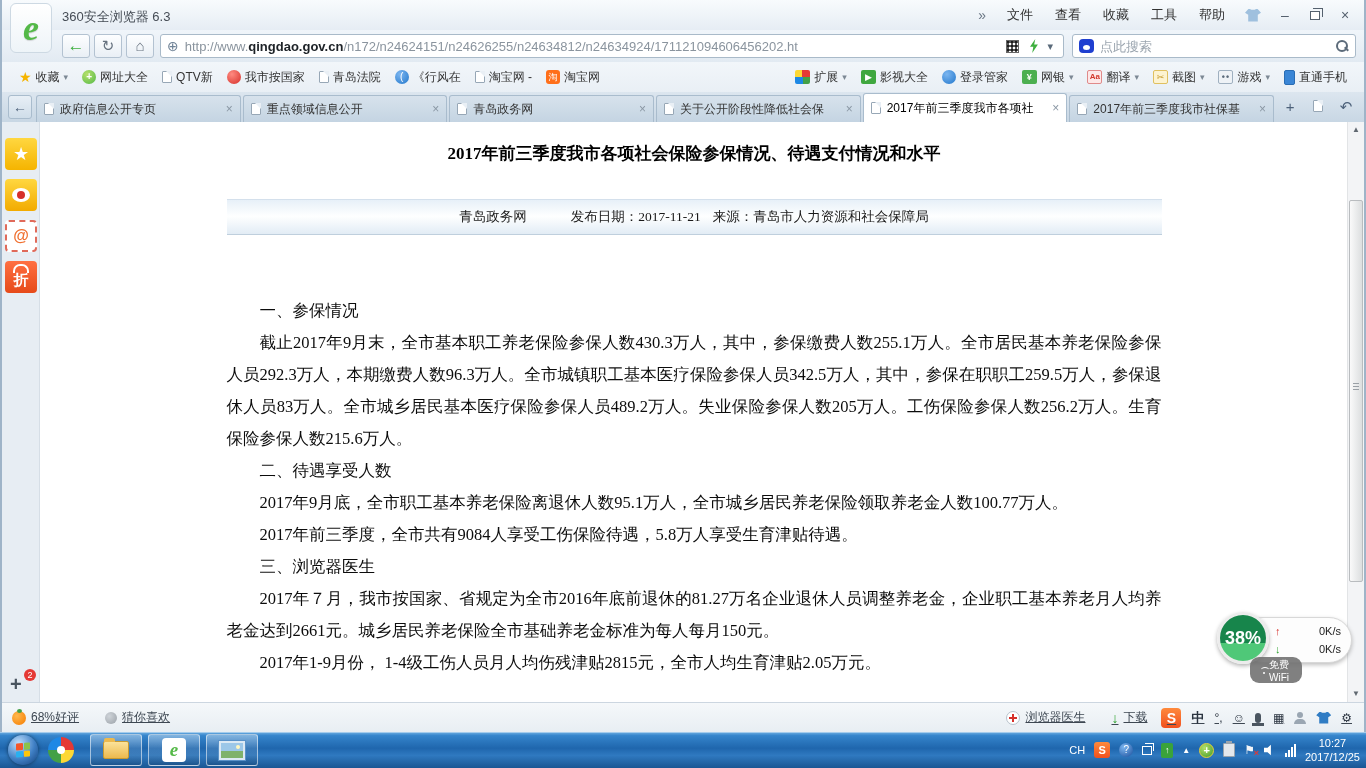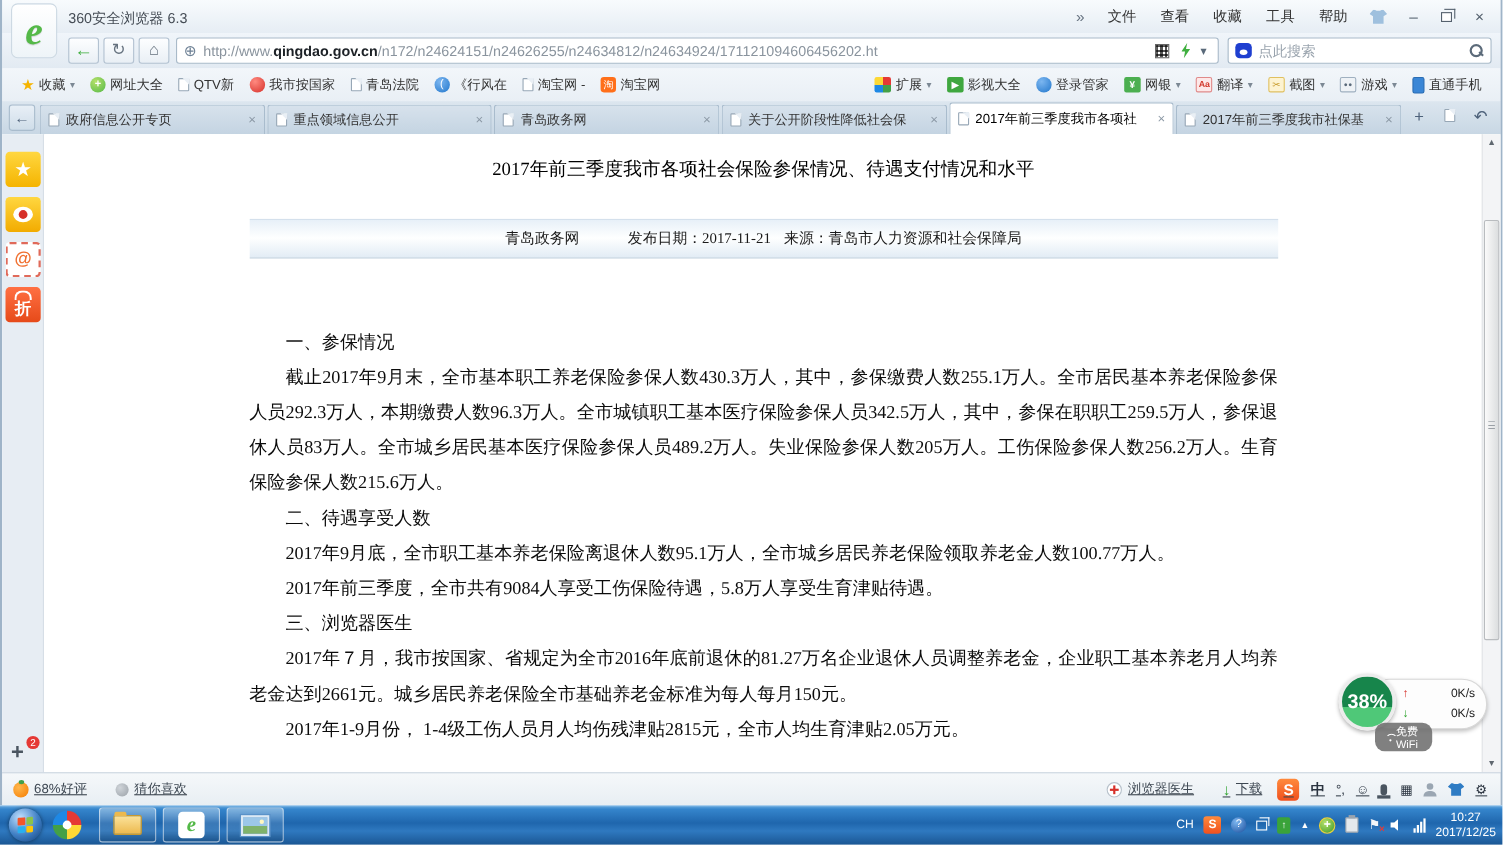--- a/index.html
+++ b/index.html
@@ -43,21 +43,21 @@
   .url-text { flex:1; font-size:13px; white-space:nowrap; overflow:hidden; color:#8a949e; }
   .url-domain { color:#1c2126; font-weight:bold; }
   .qr-ico { width:13px; height:13px; margin:0 5px; flex:none;
     background:
       repeating-linear-gradient(90deg,#555 0 2px,#fff 2px 4px),
       repeating-linear-gradient(#555 0 2px,#fff 2px 4px); background-blend-mode:multiply;
     border:1px solid #666; cursor:pointer; }
   .bolt { width:11px; height:14px; margin:0 4px; flex:none; background:#3faf3f;
     clip-path:polygon(62% 0,14% 56%,44% 56%,34% 100%,86% 40%,52% 40%); cursor:pointer; }
   .url-dd { color:#5a6a7a; font-size:11px; padding:0 4px; cursor:pointer; }
-  .searchbox { width:240px; height:24px; margin:0 8px 0 4px; background:#fff; border:1px solid #a9bac9;
+  .searchbox { width:284px; height:24px; margin:0 8px 0 4px; background:#fff; border:1px solid #a9bac9;
     border-radius:3px; display:flex; align-items:center; padding:0 6px; }
   .paw { width:15px; height:14px; border-radius:4px; background:#1f3fd0; position:relative; flex:none; cursor:pointer; }
   .paw::after { content:""; position:absolute; left:4px; top:6px; width:7px; height:5px;
     border-radius:50%; background:#fff; }
   .search-input { flex:1; border:none; outline:none; font-size:13px; color:#333; padding:0 6px; }
   .search-input::placeholder { color:#9aa4ae; }
   .mag { position:relative; width:14px; height:14px; flex:none; cursor:pointer; }
   .mag::before { content:""; position:absolute; left:1px; top:1px; width:8px; height:8px;
     border:2px solid #5c6b7a; border-radius:50%; }
   .mag::after { content:""; position:absolute; left:9px; top:9px; width:5px; height:2px;
@@ -120,21 +120,21 @@
   .t-bag::before { content:""; position:absolute; top:3px; width:12px; height:7px;
     border:2px solid #fff; border-bottom:none; border-radius:7px 7px 0 0; }
   .t-bag span { margin-top:6px; }
   .rail-plus { position:absolute; bottom:6px; left:8px; font-size:20px; font-weight:bold;
     color:#4a5560; cursor:pointer; }
   .rail-badge { position:absolute; top:-4px; left:14px; min-width:12px; height:12px; border-radius:6px;
     background:#e53935; color:#fff; font-size:9px; font-weight:normal; text-align:center; line-height:12px; padding:0 2px; }
 
   .page { position:absolute; left:39px; right:17px; top:0; bottom:0; background:#fff; overflow:hidden; }
   .article { width:935px; margin:0 auto; }
-  .art-title { margin-top:20px; text-align:center; font-size:17px; font-weight:normal; color:#000;
+  .art-title { margin-top:20px; text-align:center; font-size:17px; font-weight:bold; color:#000;
     font-family:"Liberation Serif","DejaVu Serif",serif; }
   .meta { margin-top:34px; height:36px; line-height:34px; text-align:center; font-size:13.5px; color:#1a1a1a;
     font-family:"Liberation Serif","DejaVu Serif",serif;
     background:linear-gradient(#e7f0f8,#feffff 48%,#e2ecf5);
     border-top:1px solid #d4e0ec; border-bottom:1px solid #bfcfdd; }
   .meta .m-site { margin-right:44px; }
   .meta .m-date { margin-right:12px; }
   .bodytext { margin-top:60px; font-family:"Liberation Serif","DejaVu Serif",serif;
     font-size:16.5px; line-height:32px; color:#0c0c0c; text-align:justify; }
   .bodytext p { text-indent:2em; }

